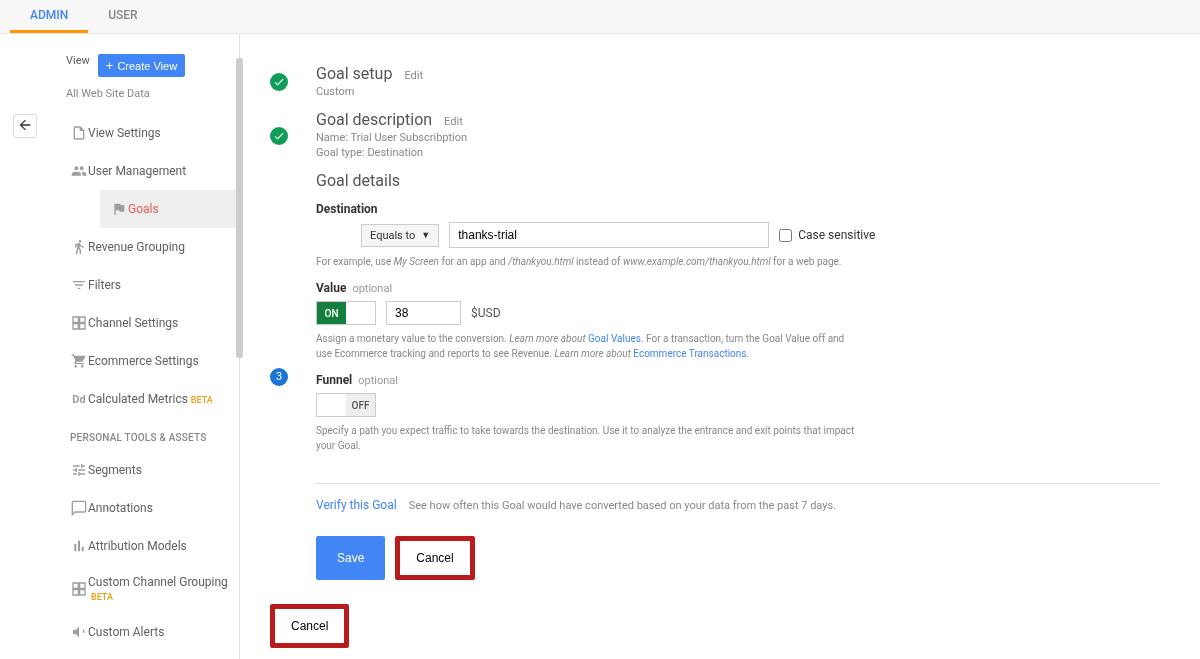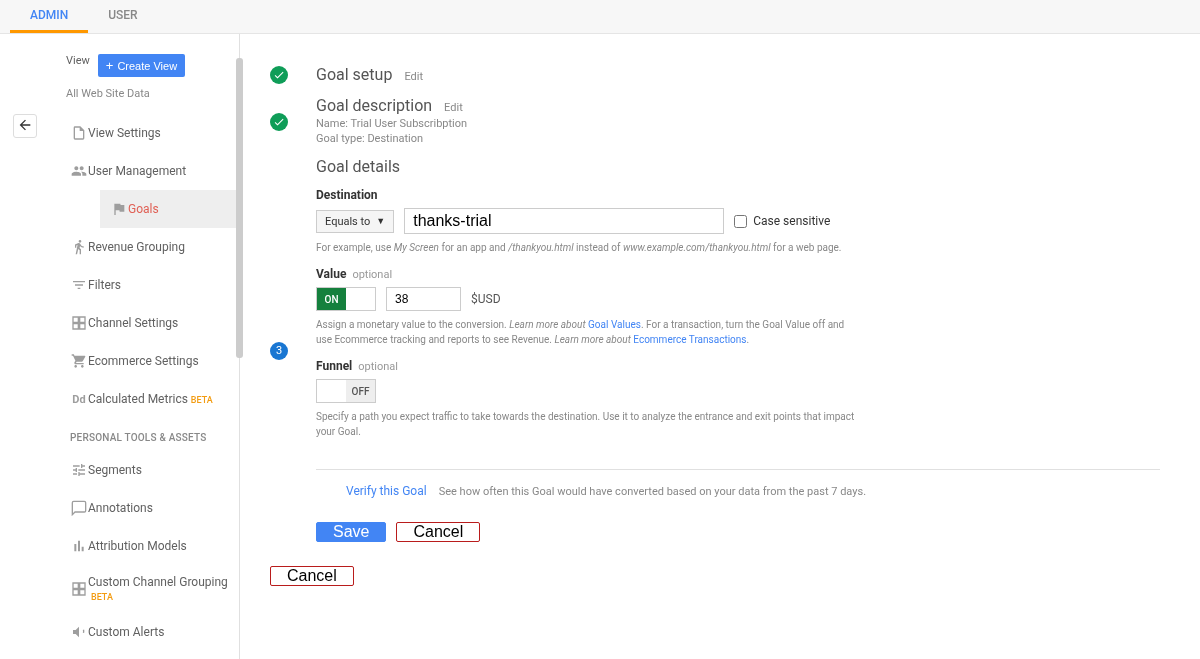--- a/index.html
+++ b/index.html
@@ -38,45 +38,45 @@
 .step-badge.curr { background: #1976d2; }
 .step-body { flex: 1; }
 .step-title-row { display: flex; align-items: baseline; gap: 12px; }
 .step-title { font-size: 16px; color: #555; font-weight: 400; }
 .step-edit { color: #888; font-size: 11px; cursor: pointer; }
 .step-sub { color: #888; font-size: 11px; margin-top: 2px; }
 .step-sub .it { }
 
 .field-label { font-size: 12px; font-weight: 700; margin: 12px 0 6px 0; }
 .field-label .opt { color: #999; font-weight: 400; font-size: 11px; margin-left: 6px; }
-.dest-row { display: flex; align-items: center; gap: 10px; }
+.dest-row { display: flex; align-items: center; gap: 10px; margin-left: 45px; }
 .equals-dd { border: 1px solid #ccc; background: #f5f5f5; padding: 4px 8px; font-size: 11px; display: flex; align-items: center; gap: 6px; cursor: pointer; }
-.dest-input { width: 320px; height: 26px; border: 1px solid #ccc; padding: 0 8px; font-size: 16px; }
+.dest-input { width: 320px; height: 26px; border: 1px solid #ccc; padding: 0 8px; font-size: 12px; }
 .case-sens { display: flex; align-items: center; gap: 6px; color: #333; font-size: 12px; }
 .case-sens input { width: 13px; height: 13px; }
 .hint { font-size: 10px; color: #888; margin-top: 6px; line-height: 1.5; max-width: 540px; }
 .hint a, .hint .link { color: #4285f4; cursor: pointer; }
 .hint .it { font-style: italic; }
 
 .value-row { display: flex; align-items: center; gap: 10px; }
 .toggle { width: 60px; height: 24px; border: 1px solid #ccc; display: flex; cursor: pointer; }
 .toggle .piece { flex: 1; display: flex; align-items: center; justify-content: center; font-size: 10px; font-weight: 500; }
 .toggle.on .piece.on-lbl { background: #15803d; color: #fff; }
 .toggle.on .piece.off-lbl { background: #fff; color: #333; }
 .toggle.off .piece.on-lbl { background: #fff; color: #333; }
 .toggle.off .piece.off-lbl { background: #eee; color: #555; }
 .value-input { width: 75px; height: 24px; border: 1px solid #ccc; padding: 0 8px; font-size: 12px; }
 .value-unit { font-size: 12px; color: #555; }
 
 .divider { border: none; border-top: 1px solid #e0e0e0; margin: 30px 0 14px 0; }
-.verify-row { display: flex; align-items: center; gap: 12px; margin-bottom: 24px; margin-left: 30px; }
+.verify-row { display: flex; align-items: center; gap: 12px; margin-bottom: 24px; }
 .verify-link { color: #4285f4; cursor: pointer; font-size: 12px; }
 .verify-text { color: #888; font-size: 11px; }
 
-.btn { padding: 0 16px; font-size: 16px; border: 1px solid #b91c1c; background: #fff; cursor: pointer; border-radius: 2px; }
+.btn { padding: 10px 16px; font-size: 12px; border: 5px solid #b91c1c; background: #fff; cursor: pointer; border-radius: 2px; }
 .btn.primary { background: #4285f4; color: #fff; border-color: #4285f4; }
 .btn-row { display: flex; gap: 10px; }
 
 .outer-cancel { margin-top: 24px; }
 
 svg { width: 16px; height: 16px; fill: currentColor; }
 </style>
 </head>
 <body>
 
@@ -222,20 +222,21 @@
       <div class="step-badge done">
         <svg viewBox="0 0 24 24" style="width:12px;height:12px;">
             <path d="M9 16.2L4.8 12l-1.4 1.4L9 19 21 7l-1.4-1.4z" fill="#fff"></path>
           </svg>
       </div>
       <div class="step-body">
         <div class="step-title-row">
           <span class="step-title">Goal setup</span>
           <span class="step-edit">Edit</span>
         </div>
+        <div class="step-sub">Custom</div>
       </div>
     </div>
 
     <div class="step">
       <div class="step-badge done">
         <svg viewBox="0 0 24 24" style="width:12px;height:12px;">
             <path d="M9 16.2L4.8 12l-1.4 1.4L9 19 21 7l-1.4-1.4z" fill="#fff"></path>
           </svg>
       </div>
       <div class="step-body">

